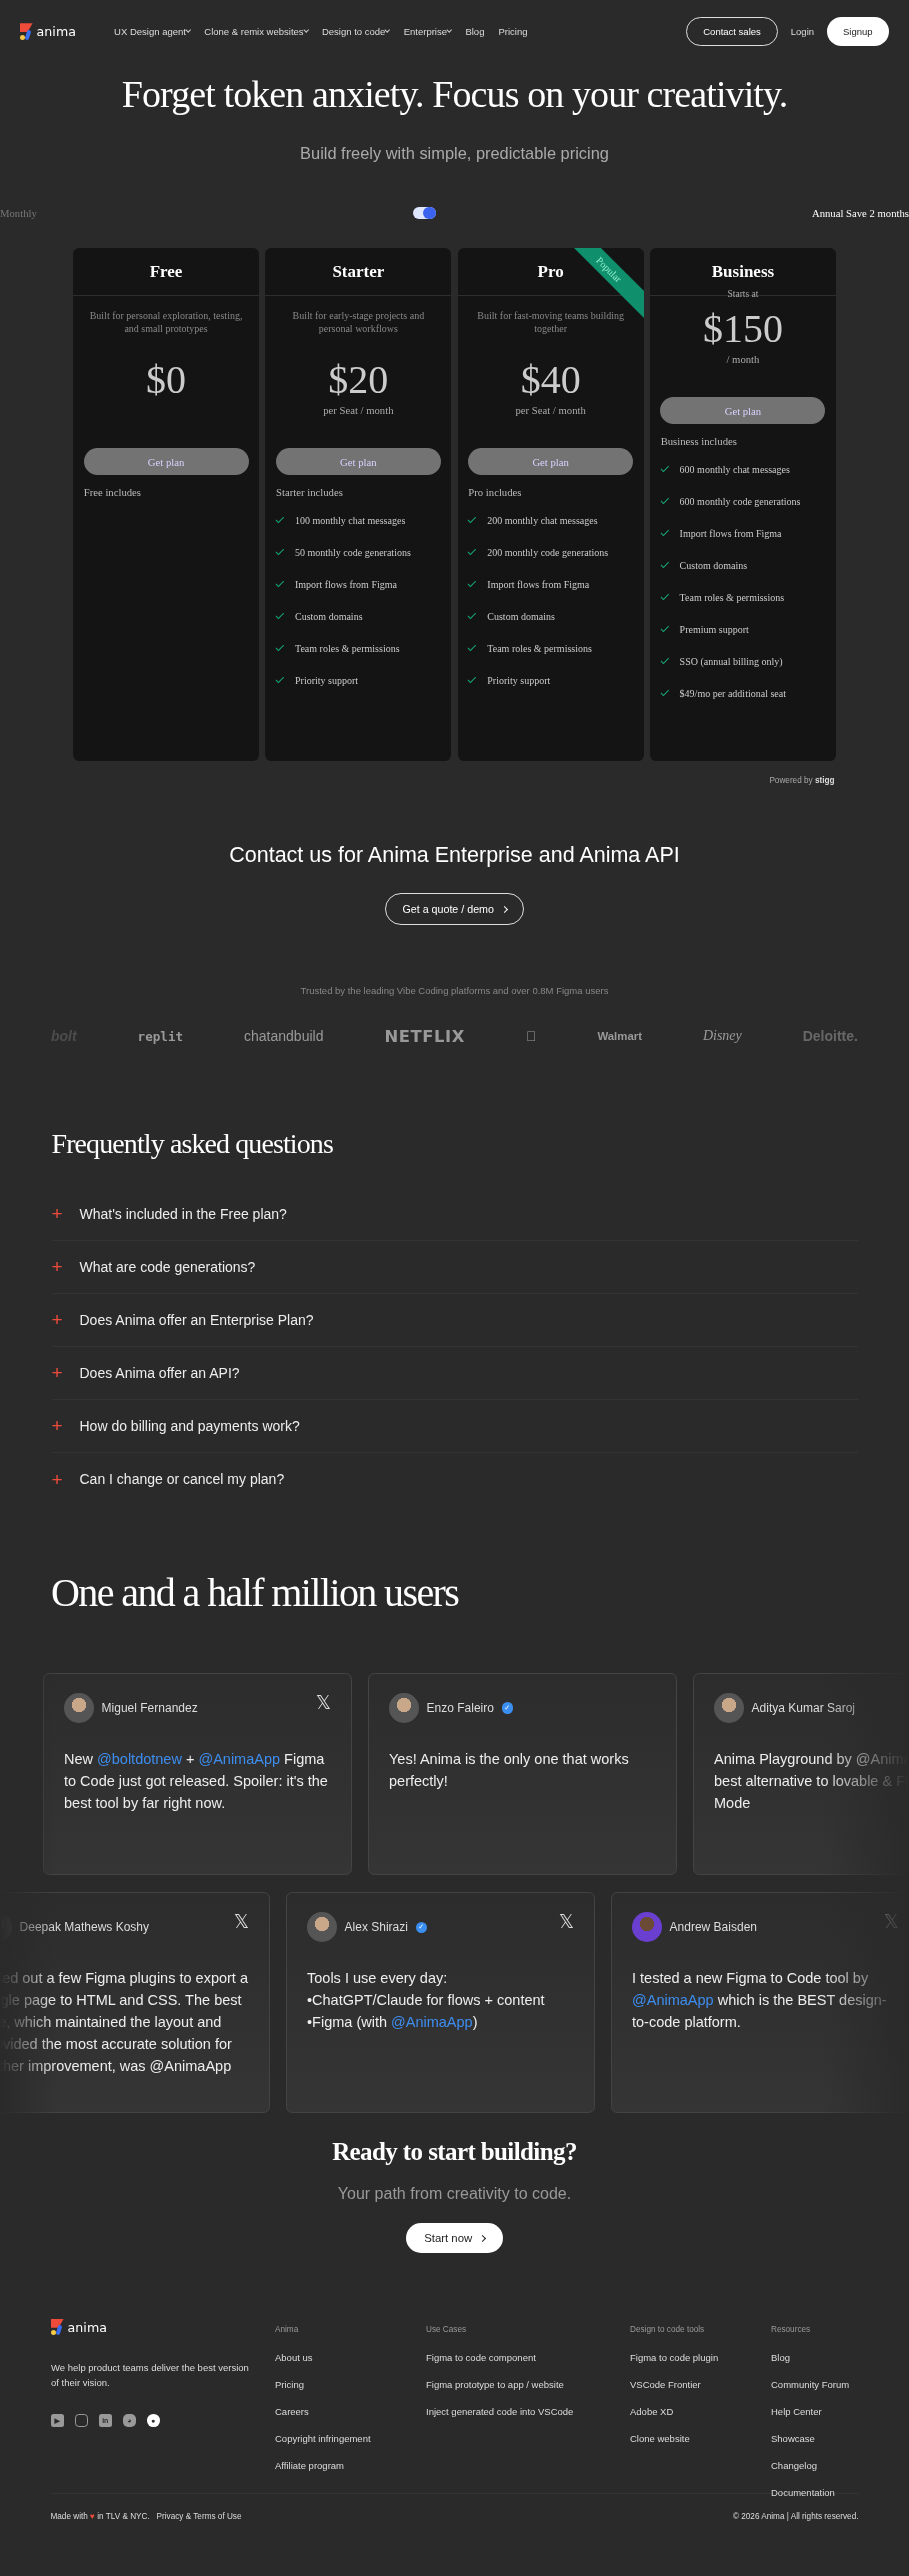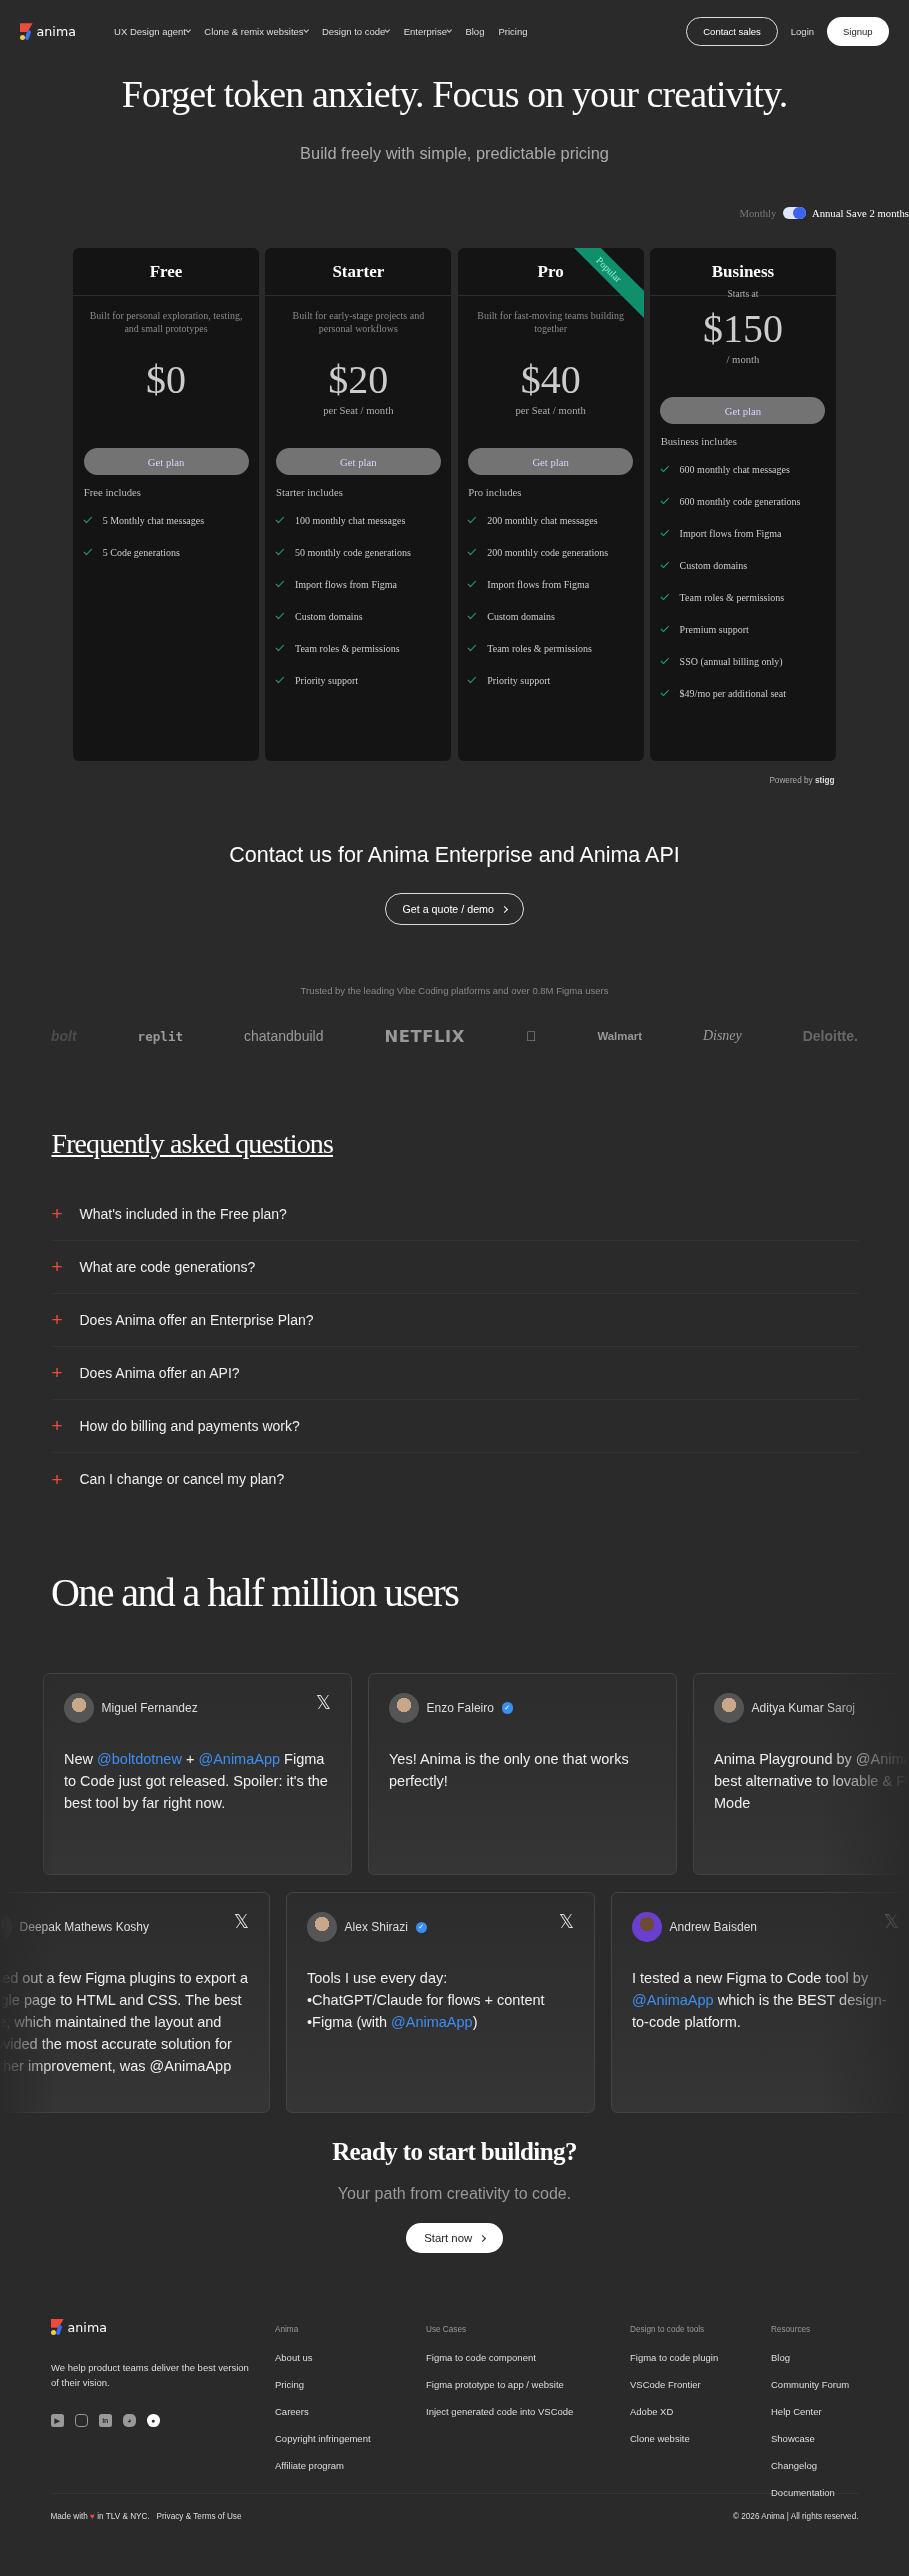--- a/index.html
+++ b/index.html
@@ -20,21 +20,21 @@
   .chev { display: inline-block; width: 4.4px; height: 4.4px; border-right: 0.9px solid #ccc; border-bottom: 0.9px solid #ccc; transform: rotate(45deg); margin-top: -2.5px; }
   .nav-right { margin-left: auto; display: flex; align-items: center; gap: 12.6px; }
   .btn-outline { border: 0.9px solid #ddd; border-radius: 15px; padding: 7.6px 16.4px; font-size: 9.5px; color: #fff; background: transparent; }
   .btn-white { background: #fff; color: #222; border-radius: 16.4px; padding: 8.8px 16.4px; font-size: 9.5px; border: none; }
   .link-login { font-size: 9.5px; color: #ddd; }
 
   
   .hero { text-align: center; margin-top: 8.8px; }
   .hero h1 { font-size: 38px; font-weight: 400; letter-spacing: -0.9px; color: #fff; }
   .hero .sub { font-size: 16.4px; color: #aaa; margin-top: 28px; }
-  .toggle-row { margin-top: 44px; display: flex; justify-content: flex-end; align-items: center; gap: 6.3px; font-size: 10.7px; }
+  .toggle-row { margin-top: 44px; display: flex; justify-content: space-between; align-items: center; gap: 6.3px; font-size: 10.7px; }
   .toggle-row .monthly { color: #777; }
   .toggle { width: 23px; height: 12.6px; border-radius: 6.3px; background: #dfe6ff; position: relative; }
   .toggle::after { content: ""; position: absolute; right: 0; top: 0; width: 12.6px; height: 12.6px; border-radius: 50%; background: #3c63f0; }
   .toggle-row .annual { color: #fff; }
 
   
   .plans { display: flex; gap: 6.3px; justify-content: center; margin-top: 29px; }
   .plan { width: 186px; height: 513px; background: #141414; border-radius: 6.3px; position: relative; overflow: hidden; }
   .plan-head { height: 48px; display: flex; align-items: center; justify-content: center; border-bottom: 1.3px solid #2e2e2e; }
   .plan-name { font-size: 17px; font-weight: 700; color: #fff; }
@@ -63,21 +63,21 @@
   .logos .l-bolt { opacity: .3; font-style: italic; }
   .logos .l-replit { font-family: "DejaVu Sans Mono", monospace; font-size: 12.6px; }
   .logos .l-chat { font-weight: 400; font-size: 14px; }
   .logos .l-netflix { font-size: 16.4px; letter-spacing: 0.6px; font-family: "DejaVu Sans", sans-serif; }
   .logos .l-walmart { font-size: 11.4px; }
   .logos .l-disney { font-family: "Liberation Serif", serif; font-style: italic; font-weight: 400; }
   .logos .l-deloitte { opacity: .55; }
 
   
   .faq { width: 806px; margin: 79px auto 0; }
-  .faq h2 { font-size: 28px; font-weight: 400; letter-spacing: -0.9px; color: #fff; text-decoration: underline; }
+  .faq h2 { font-size: 28px; font-weight: 400; letter-spacing: -0.9px; color: #fff; }
   .faq-list { margin-top: 28px; }
   .faq-item { display: flex; align-items: center; gap: 14px; height: 53px; border-bottom: 0.6px solid #333; font-size: 14px; color: #eee; cursor: pointer; }
   .faq-item:last-child { border-bottom: none; }
   .plus { color: #ee4b3b; font-size: 19px; font-weight: 300; width: 14px; line-height: 1; }
 
   
   .users-title { font-size: 40px; font-weight: 400; letter-spacing: -1.6px; color: #fff; margin: 63px 0 0 51px; }
   .tw-row { position: relative; height: 208px; margin-top: 57px; overflow: hidden; }
   .tw-row.second { margin-top: 11.4px; height: 227px; }
   .tw { position: absolute; top: 0; width: 309px; height: 202px; border: 0.9px solid #444; border-radius: 6.3px; background: linear-gradient(180deg, #2c2c2c 0%, #353535 100%); padding: 19px 20px; }
@@ -164,30 +164,20 @@
   <div class="plan">
     <div class="plan-head">
         <span class="plan-name">Free</span>
       </div>
     <p class="plan-desc">Built for personal exploration, testing, and small prototypes</p>
     <div class="starts"></div>
     <div class="price">$0</div>
     <div class="per"></div>
     <button class="get-plan serif">Get plan</button>
     <p class="includes">Free includes</p>
-    <ul class="features">
-      <li>
-          <i class="check"></i>
-          <span>5 Monthly chat messages</span>
-        </li>
-      <li>
-          <i class="check"></i>
-          <span>5 Code generations</span>
-        </li>
-    </ul>
   </div>
 
   <div class="plan">
     <div class="plan-head">
         <span class="plan-name">Starter</span>
       </div>
     <p class="plan-desc">Built for early-stage projects and personal workflows</p>
     <div class="starts"></div>
     <div class="price">$20</div>
     <div class="per">per Seat / month</div>

